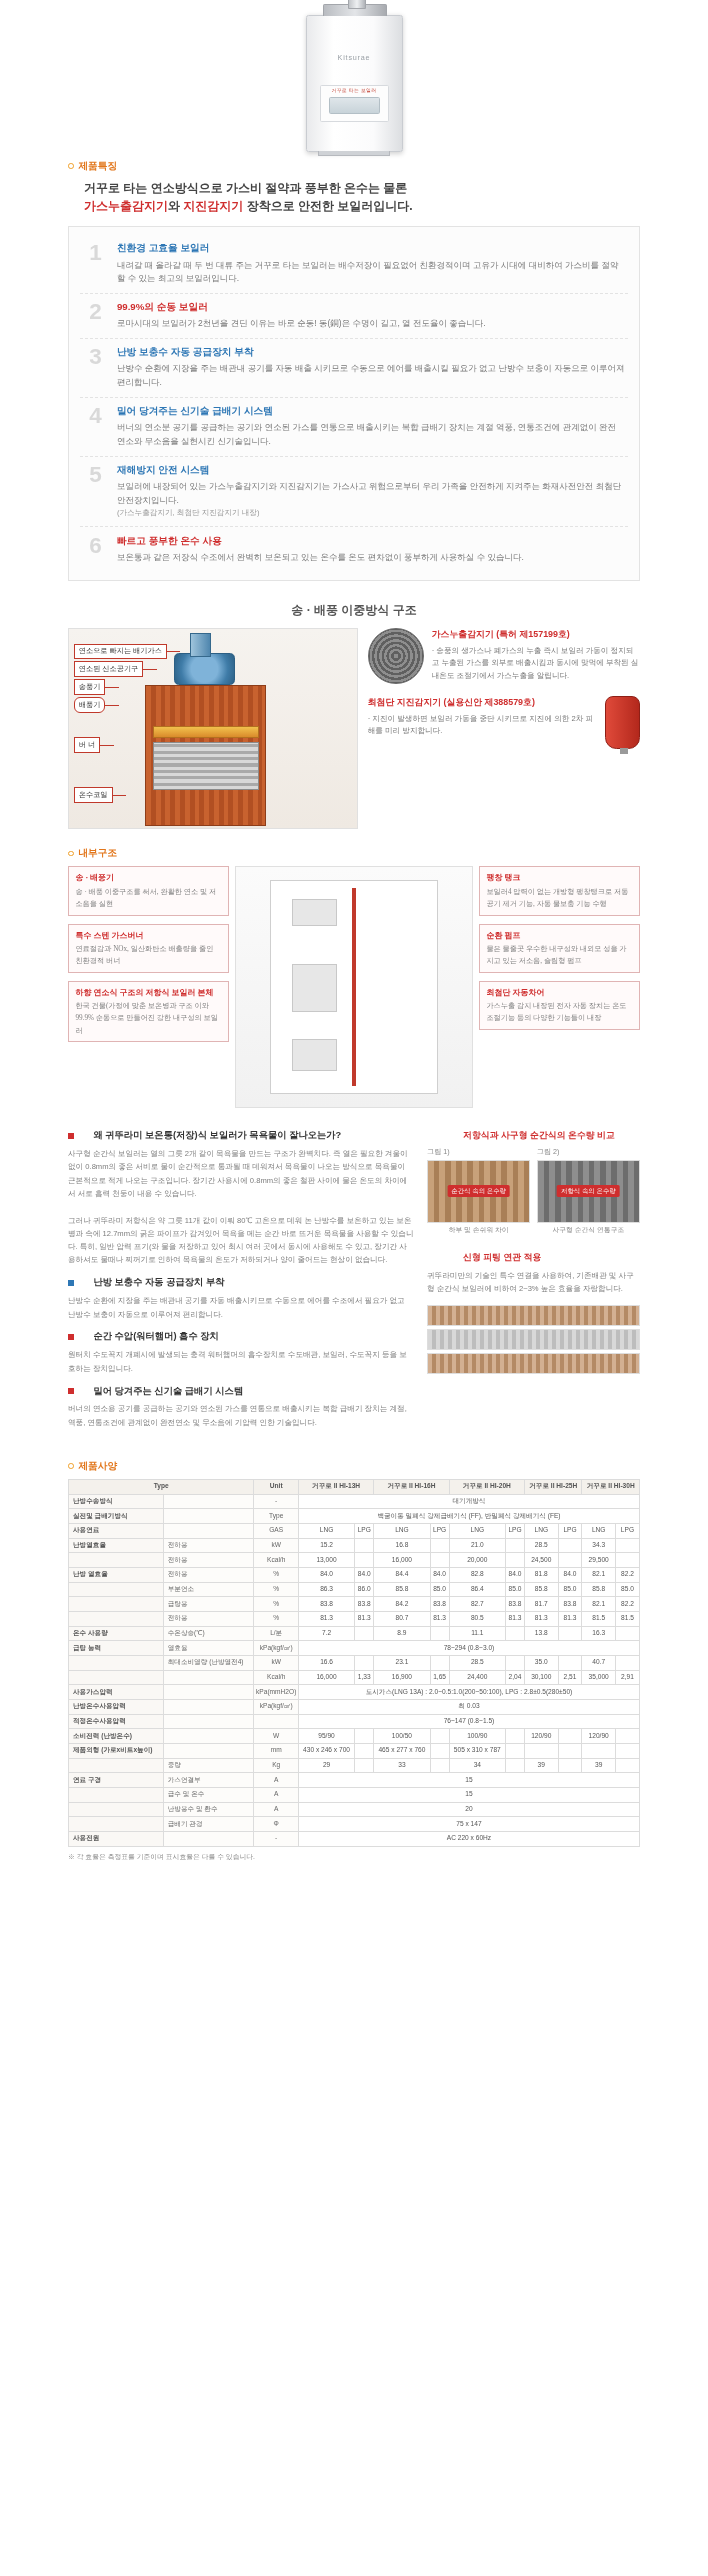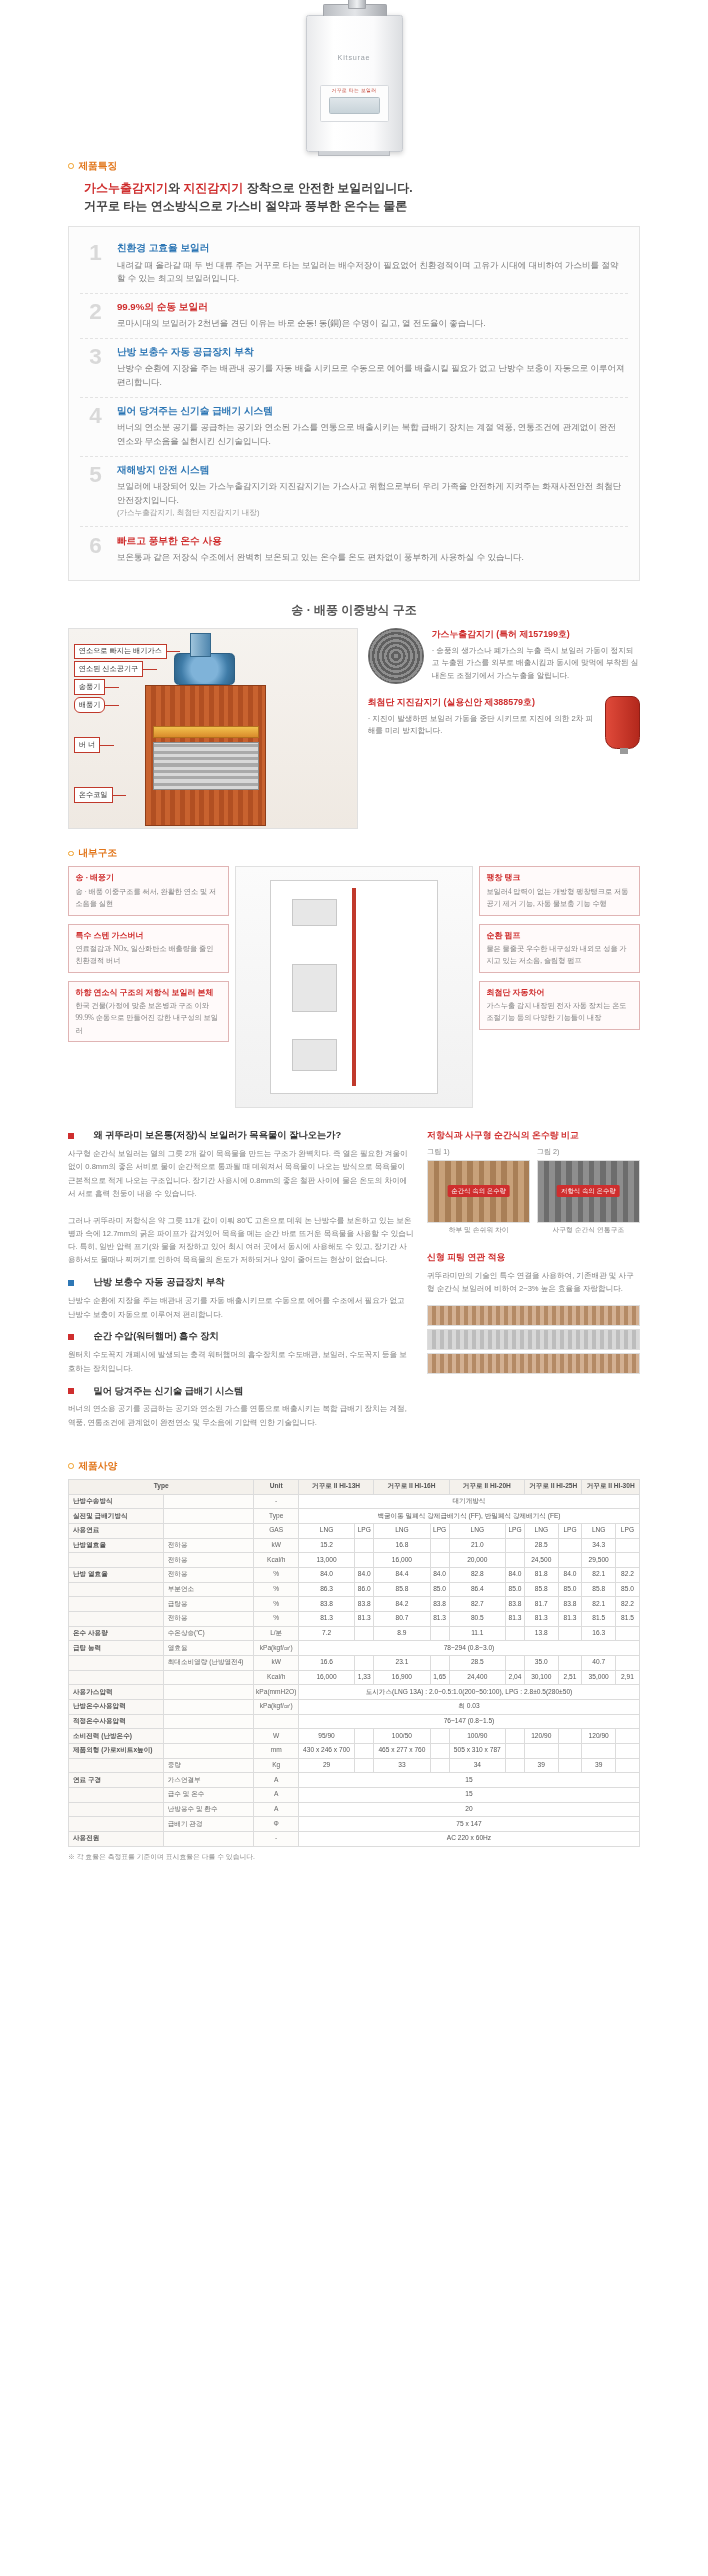--- a/index.html
+++ b/index.html
@@ -169,21 +169,21 @@
   .why-left { width: 346px; }
   .why-right { flex: 1; }
   .blk-title {
     font-size: 9.3px; font-weight: bold; color: #333; margin: 0 0 4.8px 0;
     display: flex; align-items: center; gap: 19px;
   }
   .blk-title .sq { width: 6.4px; height: 6.4px; background: #cf2e2e; display: inline-block; }
   .blk-title.blue .sq { background: #2e77b5; }
   .para { font-size: 7.6px; color: #7d7d7d; line-height: 1.75; margin: 0 0 9.7px 0; }
 
-  .cmp-title { font-size: 8.9px; font-weight: bold; color: #cf2e2e; margin-bottom: 4.8px; }
+  .cmp-title { font-size: 8.9px; font-weight: bold; color: #cf2e2e; margin-bottom: 4.8px; margin-left: 36px; }
   .cmp-row { display: flex; gap: 6.4px; }
   .cmp-cell { flex: 1; }
   .cmp-cap { font-size: 7.2px; color: #888; margin-bottom: 2.4px; }
   .cmp-img { height: 63px; border: 0.8px solid #ddd; position: relative; overflow: hidden; }
   .cmp-img.a { background: repeating-linear-gradient(90deg,#c8a17a 0 5.6px,#a97f57 5.6px 11.3px); }
   .cmp-img.b { background: repeating-linear-gradient(90deg,#8e8e8e 0 5.6px,#6d6d6d 5.6px 11.3px); }
   .cmp-badge {
     position: absolute; left: 50%; top: 50%; transform: translate(-50%,-50%);
     background: #cf2e2e; color: #fff; font-size: 6.4px; padding: 1.6px 4px; border-radius: 1.6px; white-space: nowrap;
   }
@@ -223,24 +223,24 @@
   </div>
 
   <div class="wrap">
 
     <div class="sec-title">
       <span class="dot"></span>
       <span>제품특징</span>
     </div>
 
     <div class="feature-head">
+      <div>거꾸로 타는 연소방식으로 가스비 절약과 풍부한 온수는 물론</div>
       <div>
         <span class="hl">가스누출감지기</span><span>와 </span><span class="hl">지진감지기</span><span> 장착으로 안전한 보일러</span><span>입니다.</span>
       </div>
-      <div>거꾸로 타는 연소방식으로 가스비 절약과 풍부한 온수는 물론</div>
     </div>
 
     <div class="feat-box">
       <div class="feat-row">
         <div class="feat-num">1</div>
         <div class="feat-body">
           <div class="feat-title">친환경 고효율 보일러</div>
           <div class="feat-desc">내려갈 때 올라갈 때 두 번 대류 주는 거꾸로 타는 보일러는 배수저장이 필요없어 친환경적이며 고유가 시대에 대비하여 가스비를 절약할 수 있는 최고의 보일러입니다.</div>
         </div>
       </div>

